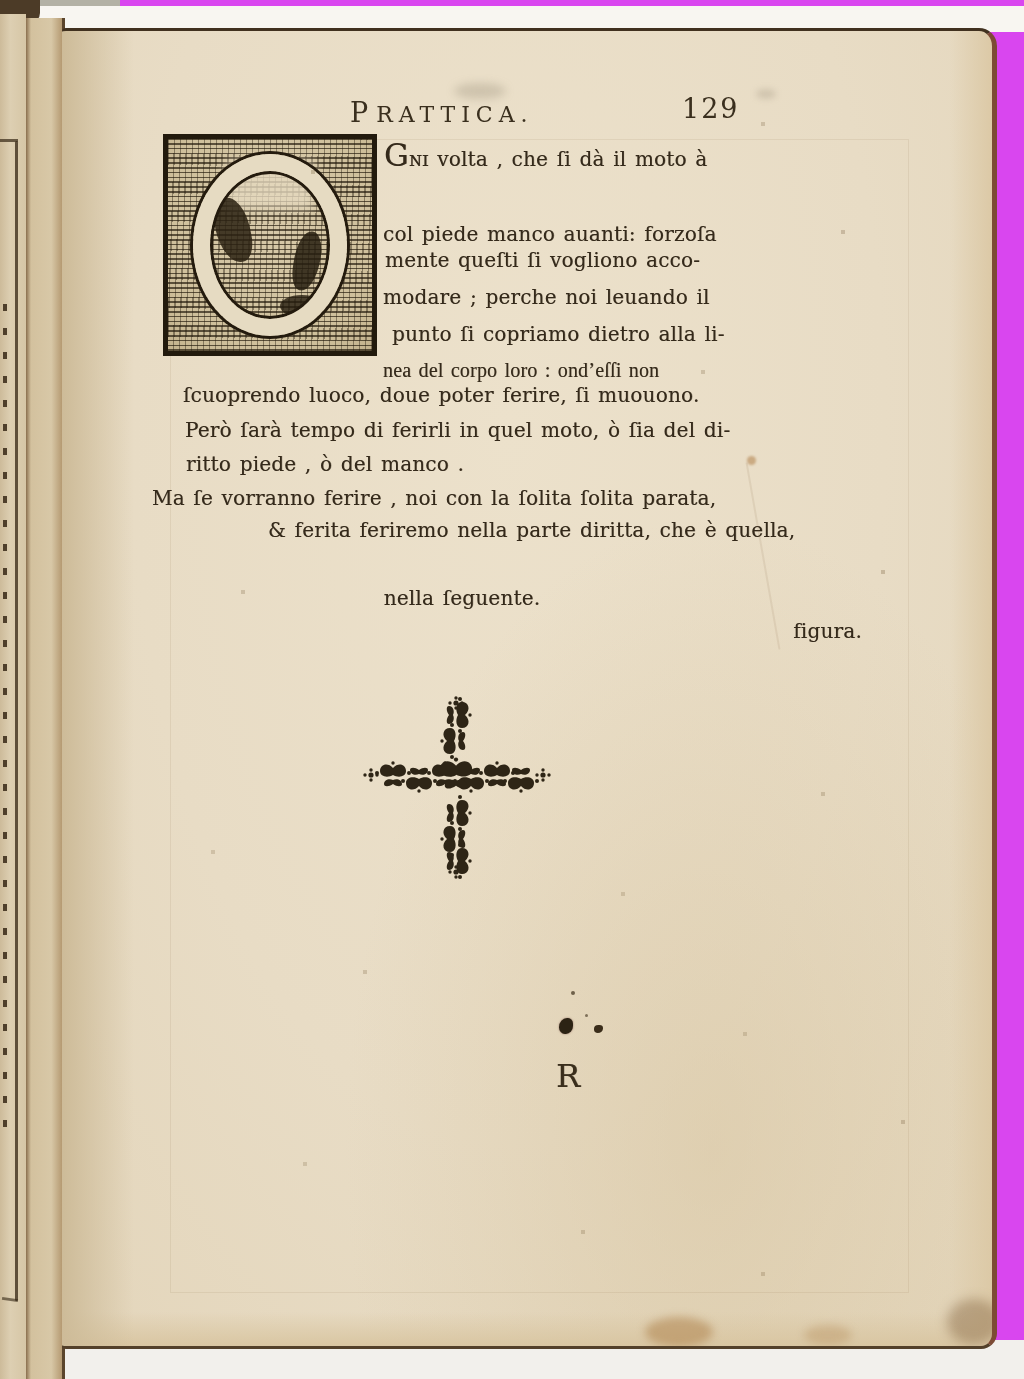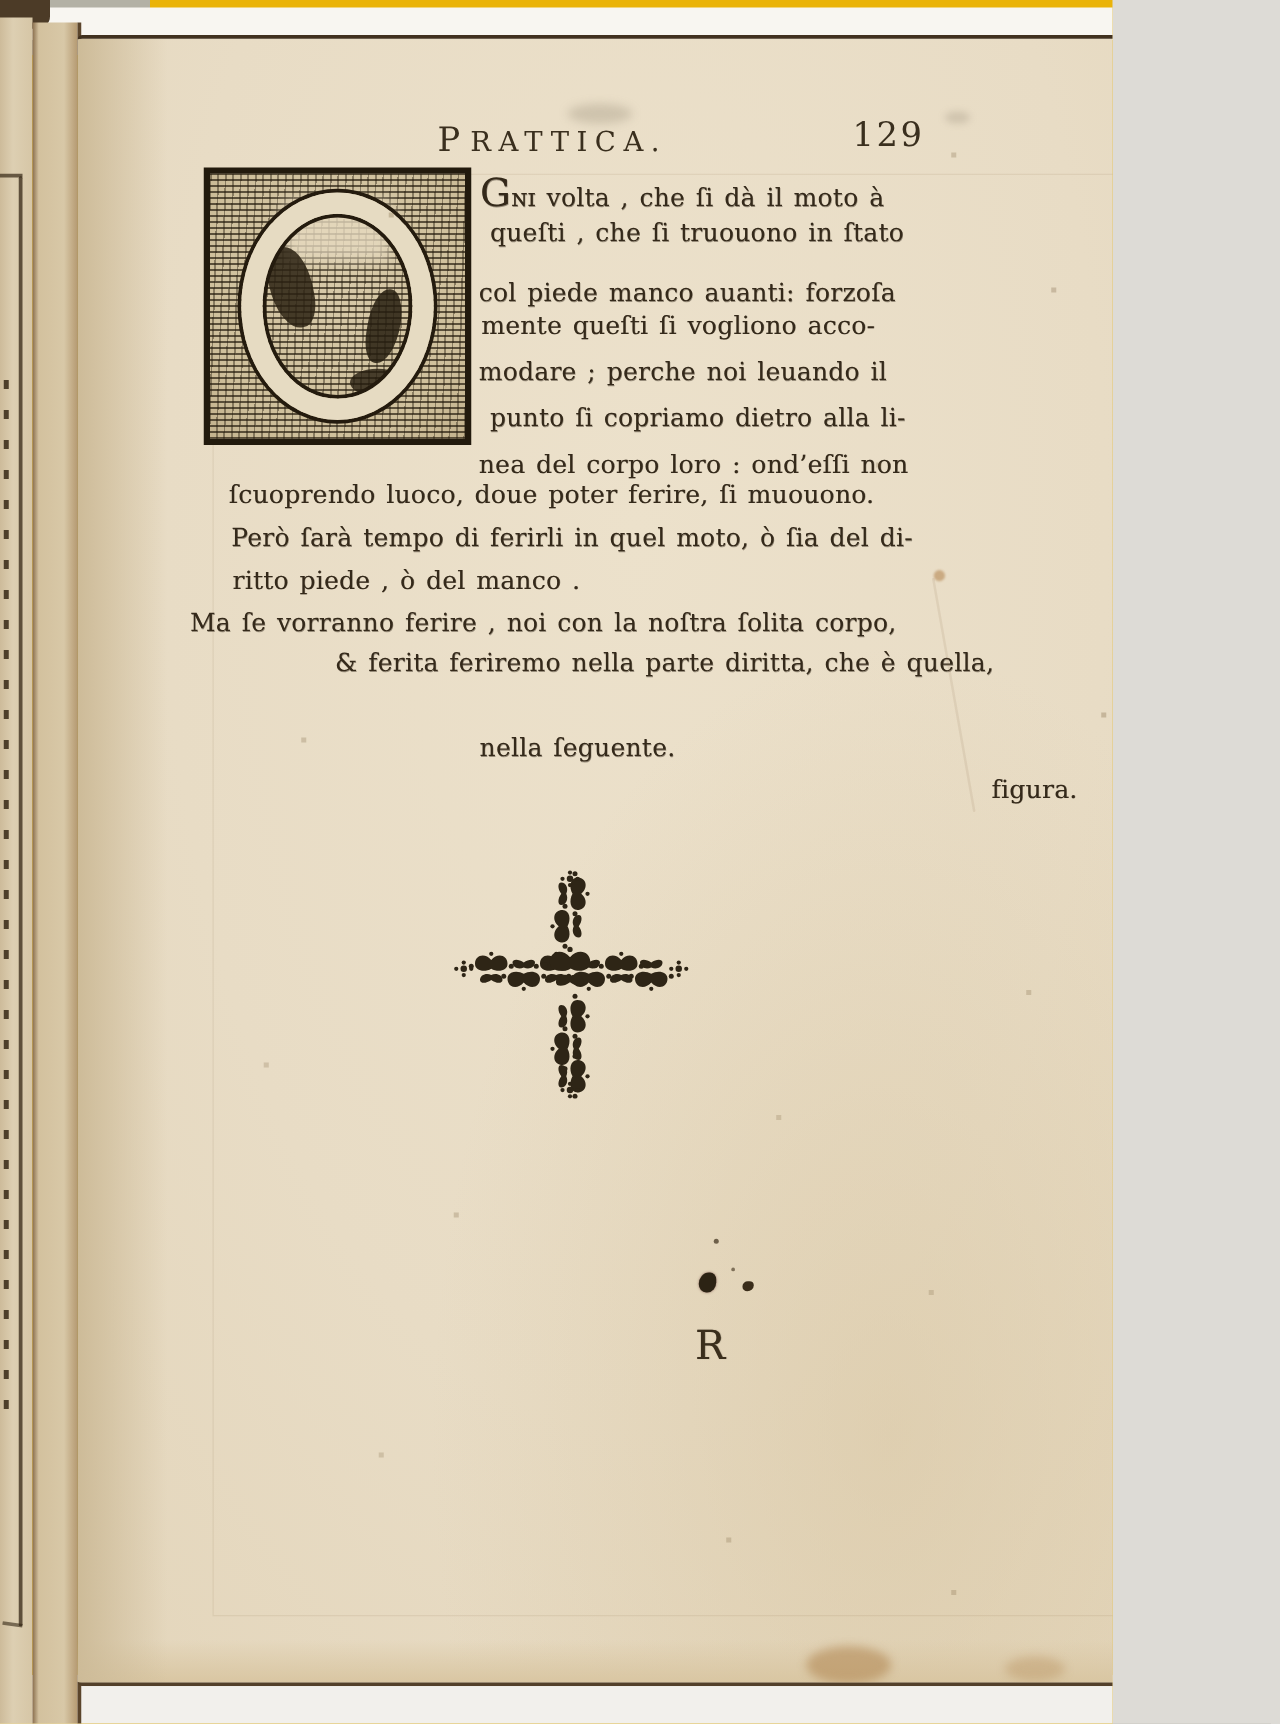--- a/index.html
+++ b/index.html
@@ -1,17 +1,17 @@
 <!DOCTYPE html>
 <html><head>
 <meta charset="utf-8">
 <style>
   html,body{margin:0;padding:0;background:#dddbd6;}
-  .scene{position:relative;width:890px;height:1379px;overflow:hidden;
-         background:#eab308;font-family:"DejaVu Serif","Liberation Serif",serif;}
+  .scene{position:relative;width:1024px;height:1379px;overflow:hidden;
+         background:#d946ef;font-family:"DejaVu Serif","Liberation Serif",serif;}
   .abs{position:absolute;}
 
   
   .topleft-gray{left:0;top:0;width:120px;height:44px;background:#b3b1a5;}
   .top-white{left:24px;top:6px;width:1000px;height:26px;background:#f8f6f1;}
   .bottom-white{left:0;top:1340px;width:1024px;height:39px;background:#f2f0ec;}
   .binding-blob{left:0;top:0;width:40px;height:23px;background:#4c3b27;border-radius:0 0 10px 2px;}
 
   
   .sliver-outer{left:0;top:14px;width:26px;height:1365px;
@@ -123,32 +123,31 @@
 
     <div class="abs initial">
       <div class="abs wc-light"></div>
       <div class="abs wc-blob1"></div>
       <div class="abs wc-blob2"></div>
       <div class="abs wc-blob3"></div>
       <div class="abs o-ring" title="" aria-label=""></div>
     </div>
 
     <div class="ln first" style="left:322px;top:106px;">Gɴɪ volta , che ſi dà il moto à</div>
-    <div class="ln" style="left:330px;top:143px;">queſti , che ſi truouono in ſtato</div>
     <div class="ln" style="left:321px;top:191px;text-align:right;">col piede manco auanti: forzoſa</div>
     <div class="ln" style="left:323px;top:217px;">mente queſti ſi vogliono acco-</div>
     <div class="ln" style="left:321px;top:254px;">modare ; perche noi leuando il</div>
     <div class="ln" style="left:330px;top:291px;">punto ſi copriamo dietro alla li-</div>
-    <div class="ln" style="left:321px;top:328px;">nea del corpo loro : ond’eſſi non</div>
+    <div class="ln" style="left:321px;top:328px;font-family:Liberation Serif, serif;">nea del corpo loro : ond’eſſi non</div>
 
     <div class="ln" style="left:121px;top:352px;">ſcuoprendo luoco, doue poter ferire, ſi muouono.</div>
     <div class="ln" style="left:123px;top:387px;">Però ſarà tempo di ferirli in quel moto, ò ſia del di-</div>
     <div class="ln" style="left:124px;top:421px;">ritto piede , ò del manco .</div>
 
-    <div class="ln" style="left:90px;top:455px;">Ma ſe vorranno ferire , noi con la noſtra ſolita corpo,</div>
+    <div class="ln" style="left:90px;top:455px;">Ma ſe vorranno ferire , noi con la ſolita ſolita parata,</div>
     <div class="ln" style="left:206px;top:487px;">&amp; ferita feriremo nella parte diritta, che è quella,</div>
     <div class="ln c" style="top:555px;">nella ſeguente.</div>
     <div class="ln c" style="top:588px;text-align:right;">figura.</div>
 
     <svg class="abs ornament" viewBox="0 0 198 184" xmlns="http://www.w3.org/2000/svg">
       <defs>
         <g id="fl" fill="#2e2516">
           <path d="M0 -9 C 5 -15, 13 -13, 13 -6 C 13 0, 5 1, 0 -2 C -5 1, -13 0, -13 -6 C -13 -13, -5 -15, 0 -9 Z"></path>
           <path d="M0 3 C 4 1, 9 3, 9 7 C 9 10, 4 10, 0 7 C -4 10, -9 10, -9 7 C -9 3, -4 1, 0 3 Z"></path>
           <circle cx="-16" cy="-4" r="2"></circle>

